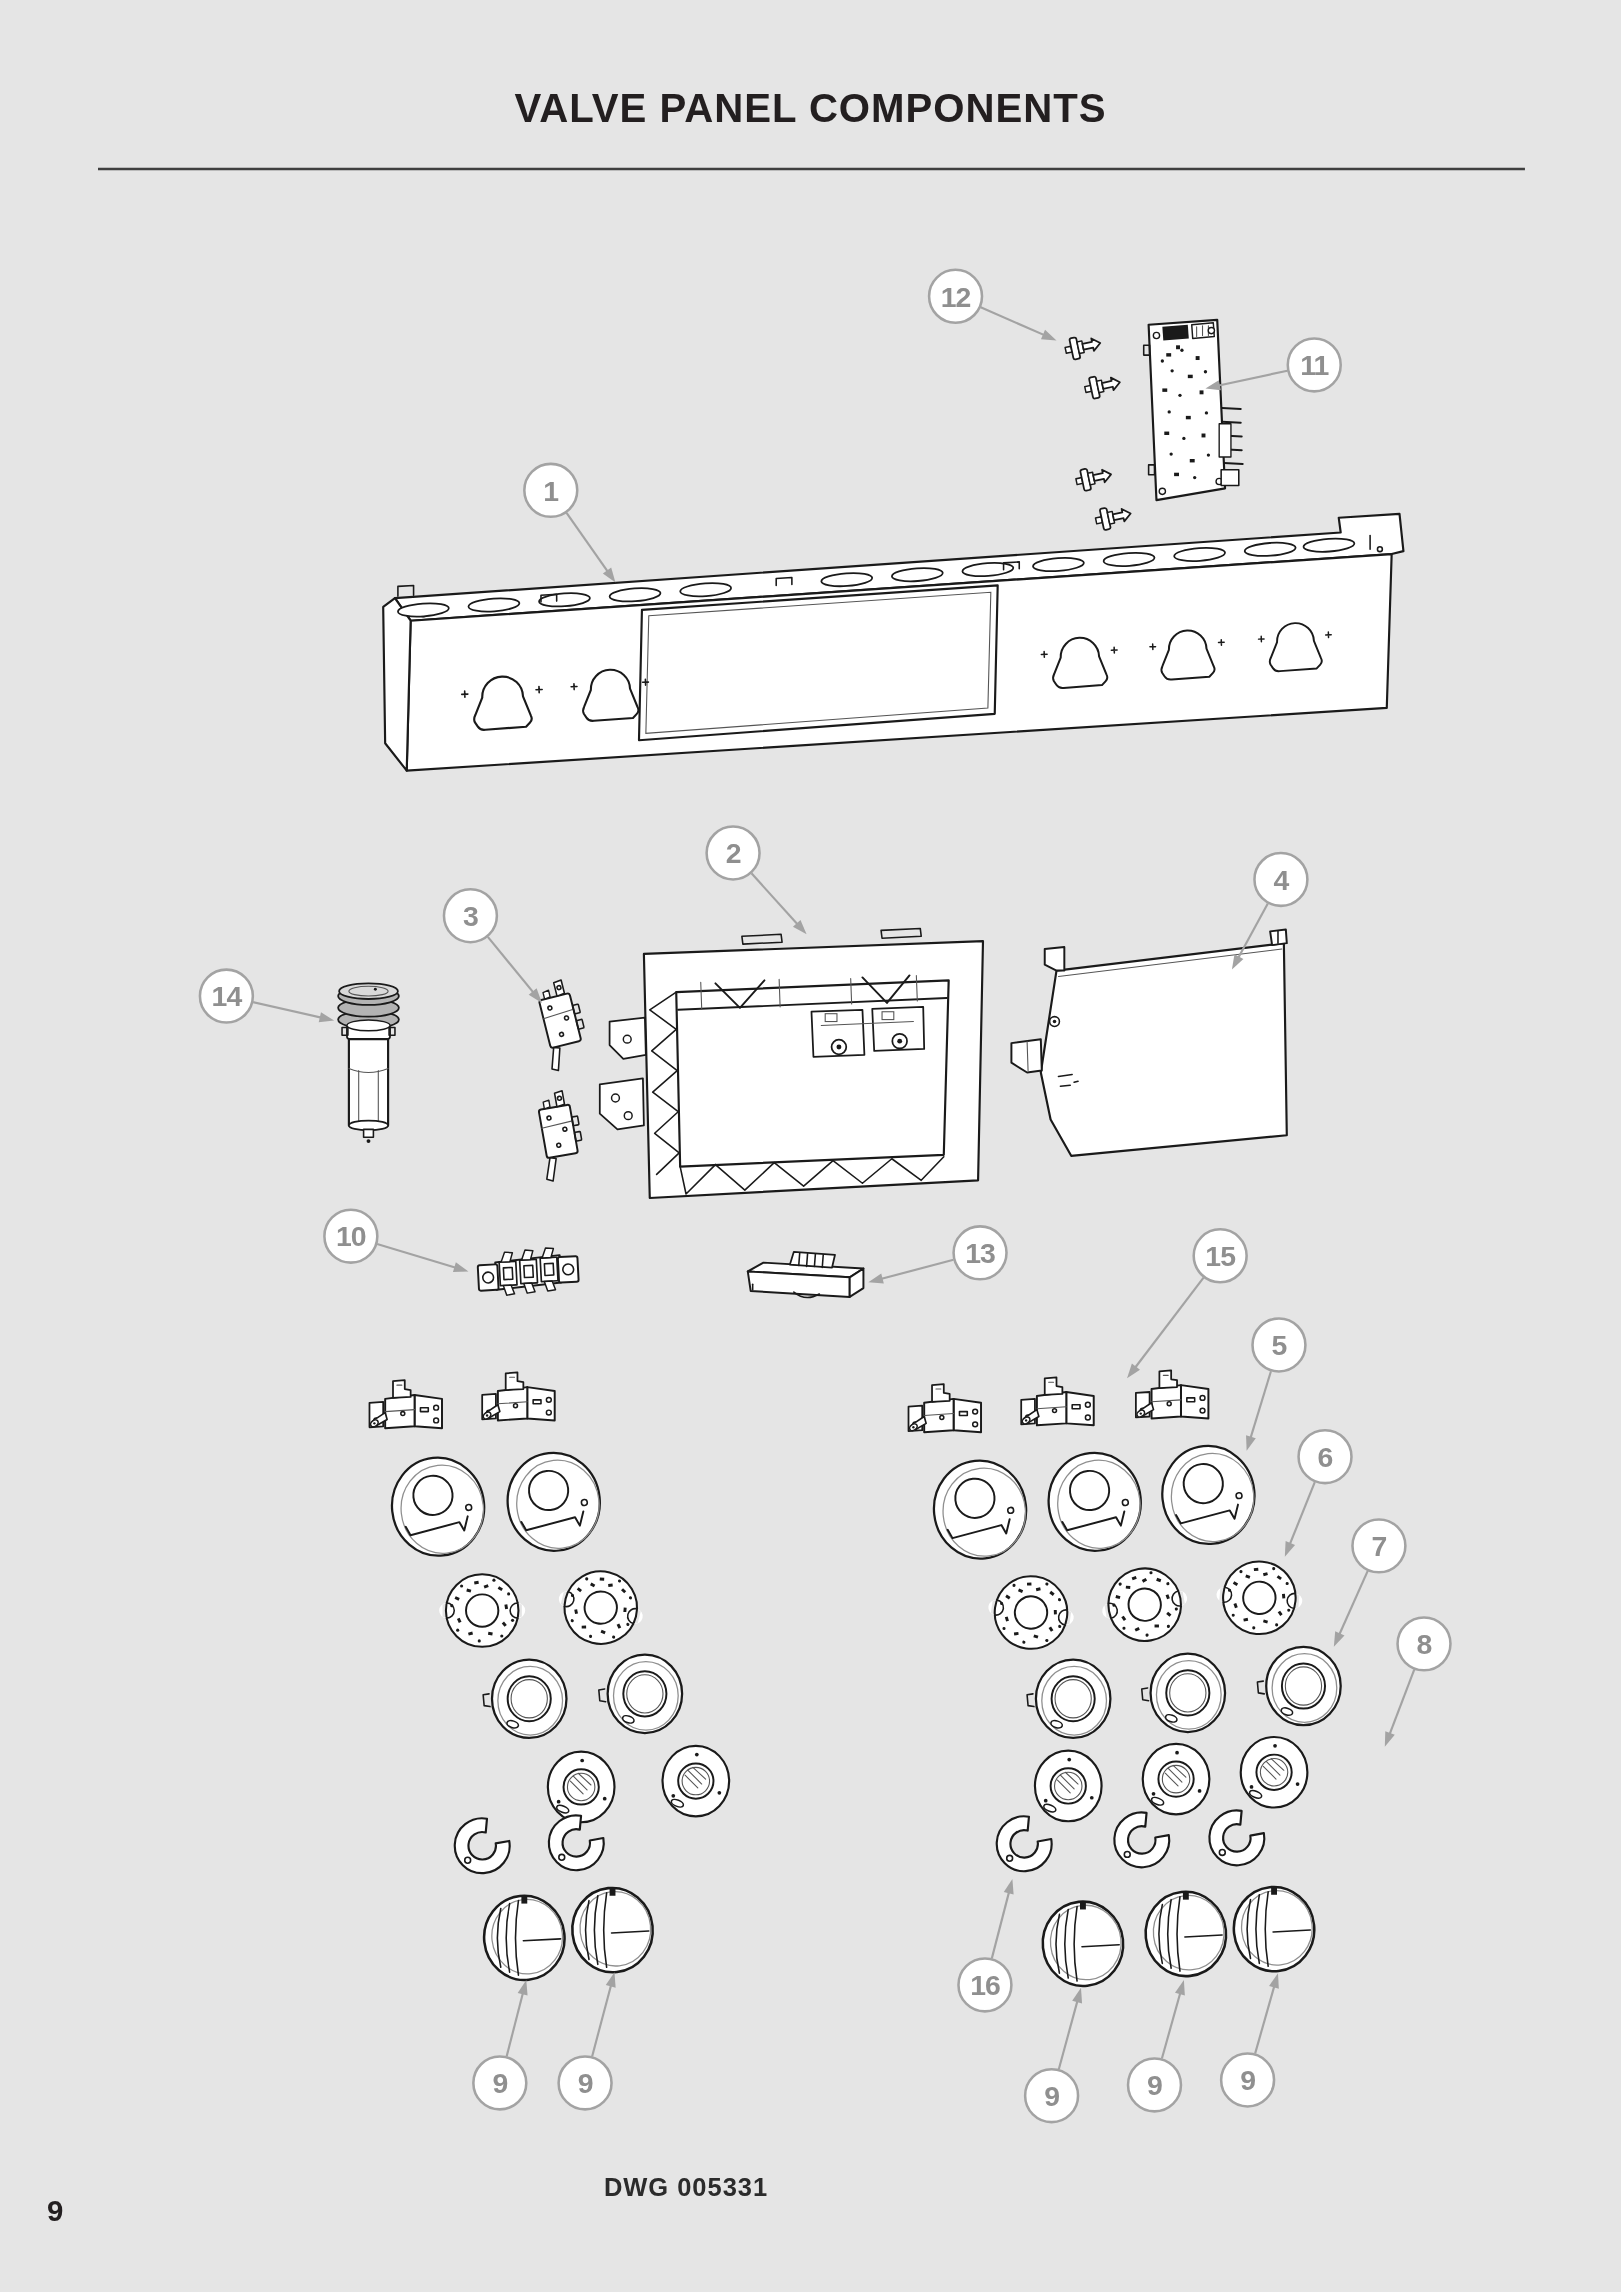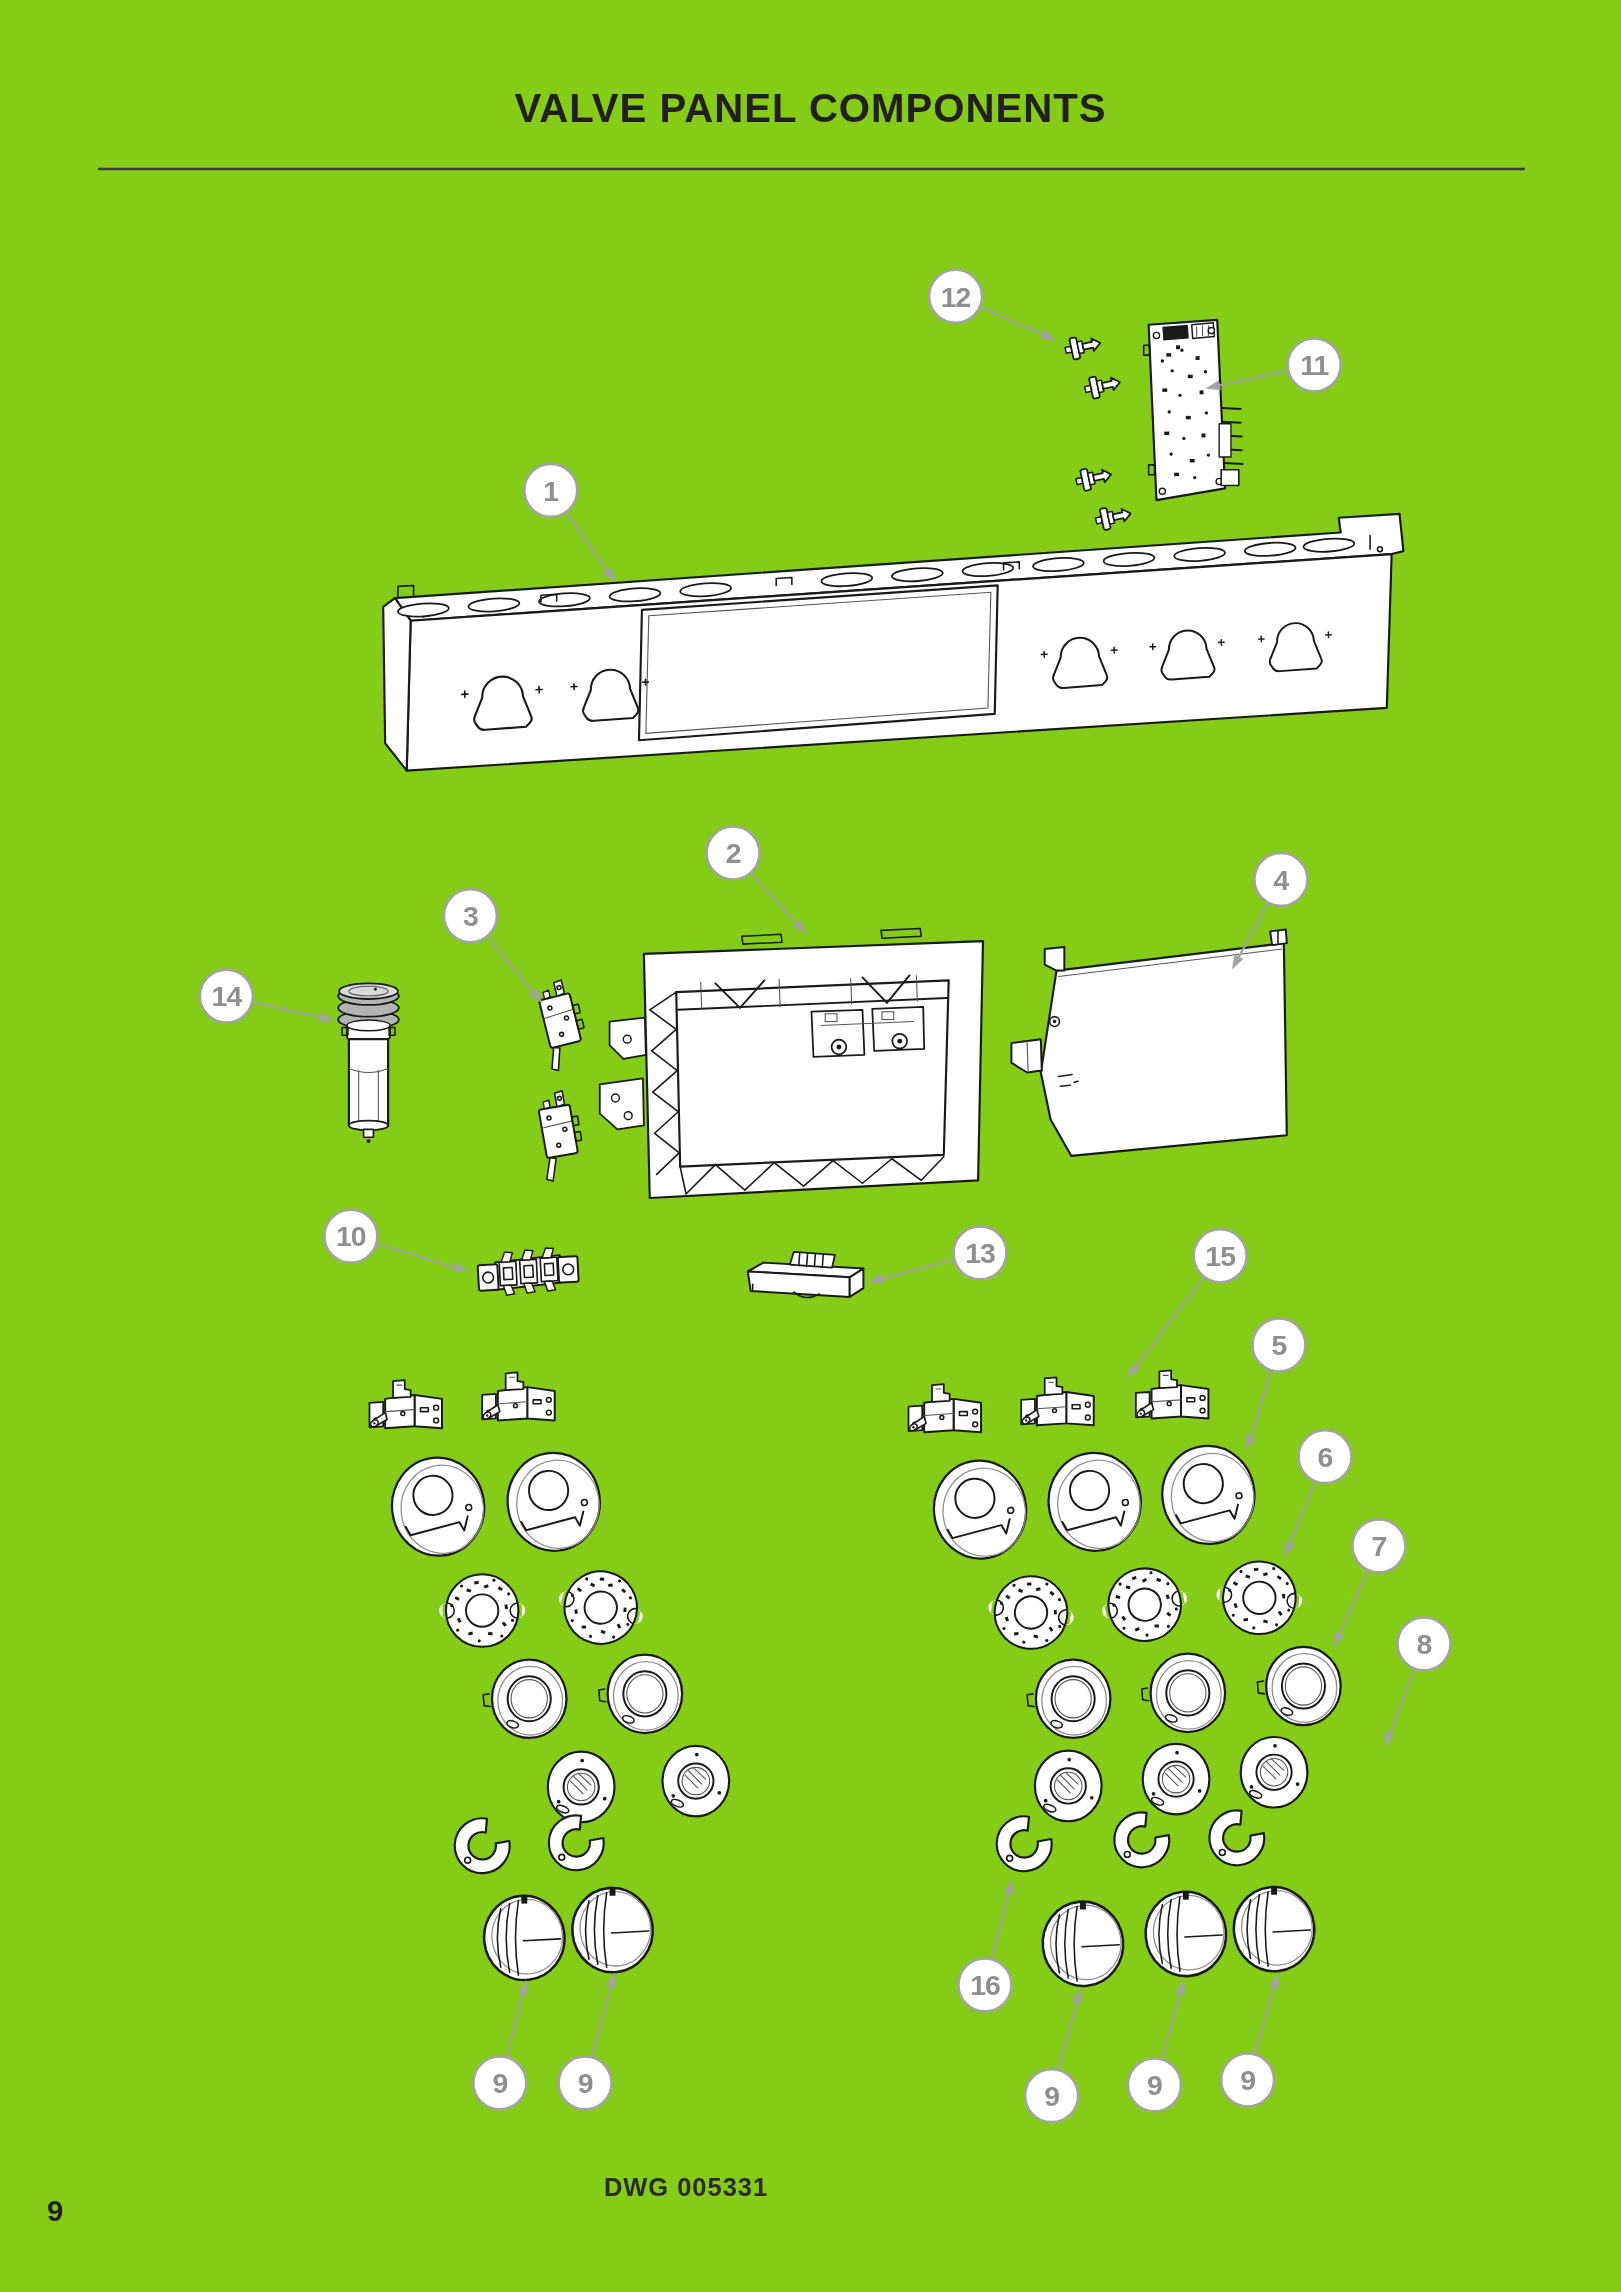--- a/index.html
+++ b/index.html
@@ -1,16 +1,16 @@
 <!DOCTYPE html>
 <html><head>
 <meta charset="utf-8">
 <style>
   html,body{margin:0;padding:0;background:#ffffff;}
-  .page{position:relative;width:1621px;height:2293px;background:#84cc16;overflow:hidden;
+  .page{position:relative;width:1621px;height:2293px;background:#e5e5e5;overflow:hidden;
         font-family:"Liberation Sans", sans-serif;}
   svg{position:absolute;left:0;top:0;}
   text{font-family:"Liberation Sans", sans-serif;}
   .title-text{font-size:41px;font-weight:800;letter-spacing:1px;fill:#231f20;}
   .dwg-text{font-size:26px;font-weight:600;letter-spacing:1px;fill:#2b2b2b;}
   .pagenum-text{font-size:30px;font-weight:800;fill:#231f20;}
   .fw{fill:#ffffff;stroke:#1a1a1a;stroke-width:2;stroke-linejoin:round;stroke-linecap:round;}
   .fw22{fill:#ffffff;stroke:#1a1a1a;stroke-width:2.2;stroke-linejoin:round;}
   .ln{fill:none;stroke:#1a1a1a;stroke-width:2;stroke-linecap:round;stroke-linejoin:round;}
   .ln16{fill:none;stroke:#1a1a1a;stroke-width:1.6;stroke-linecap:round;stroke-linejoin:round;}

